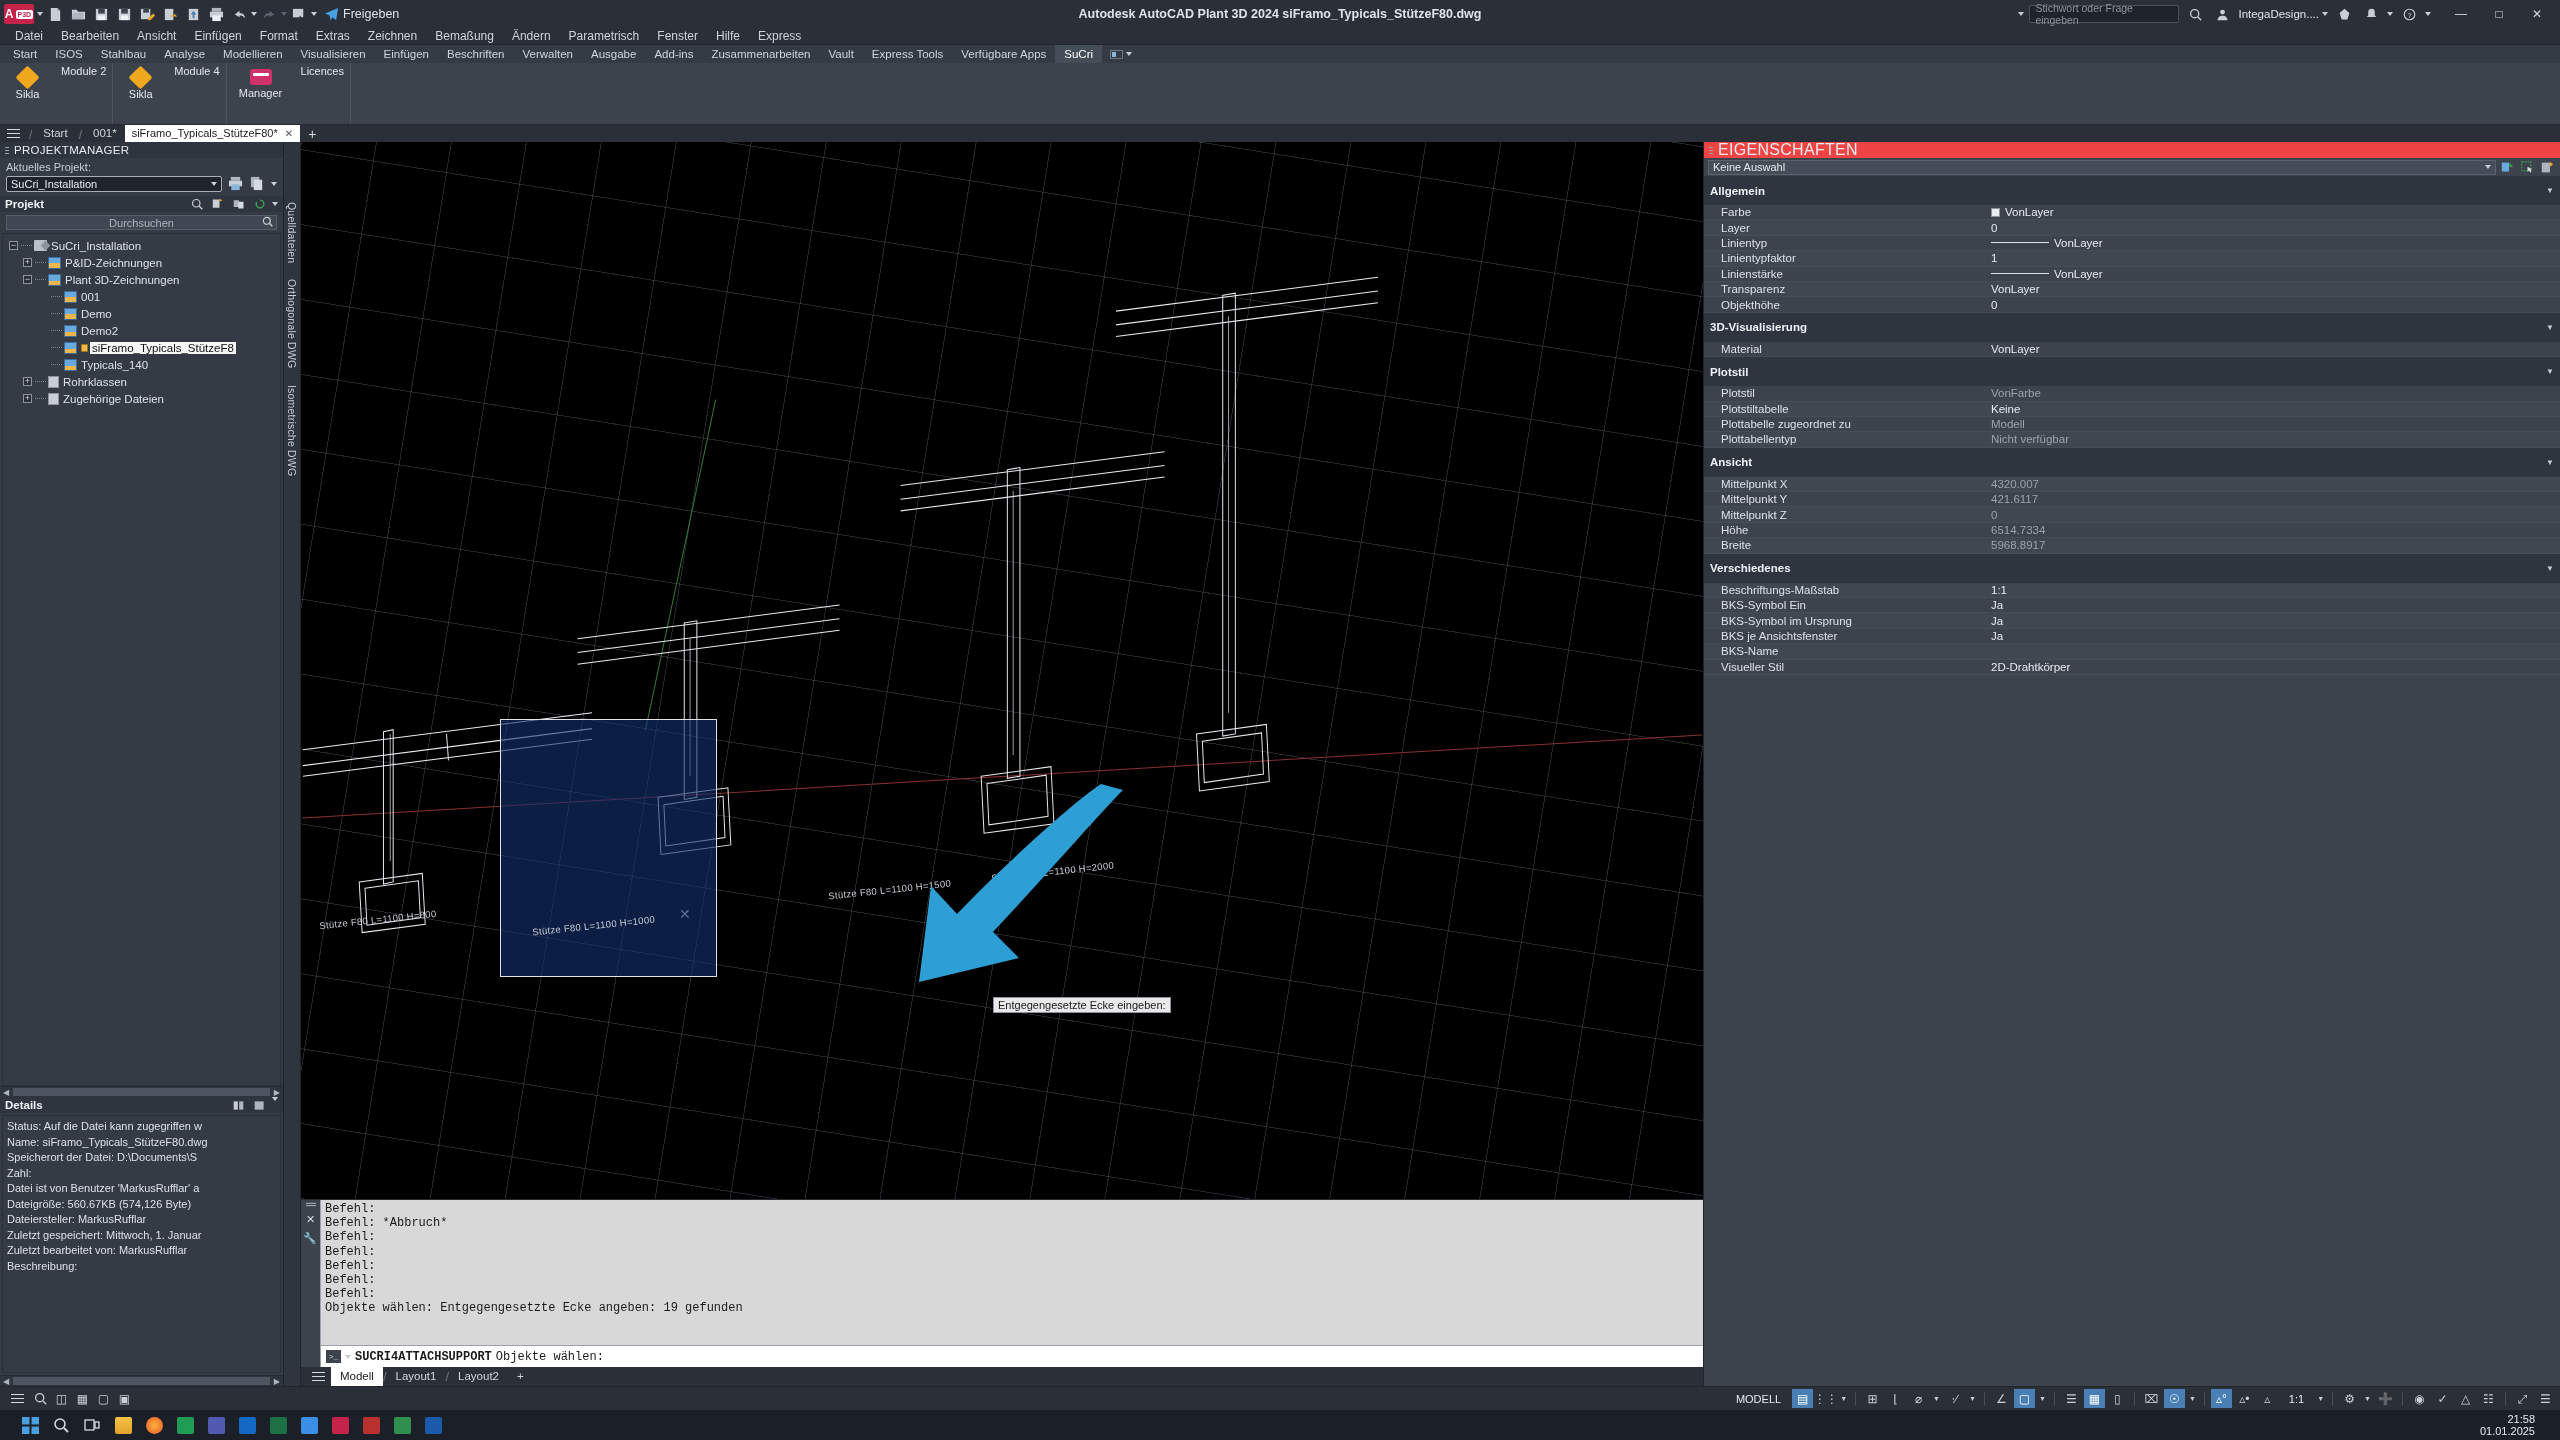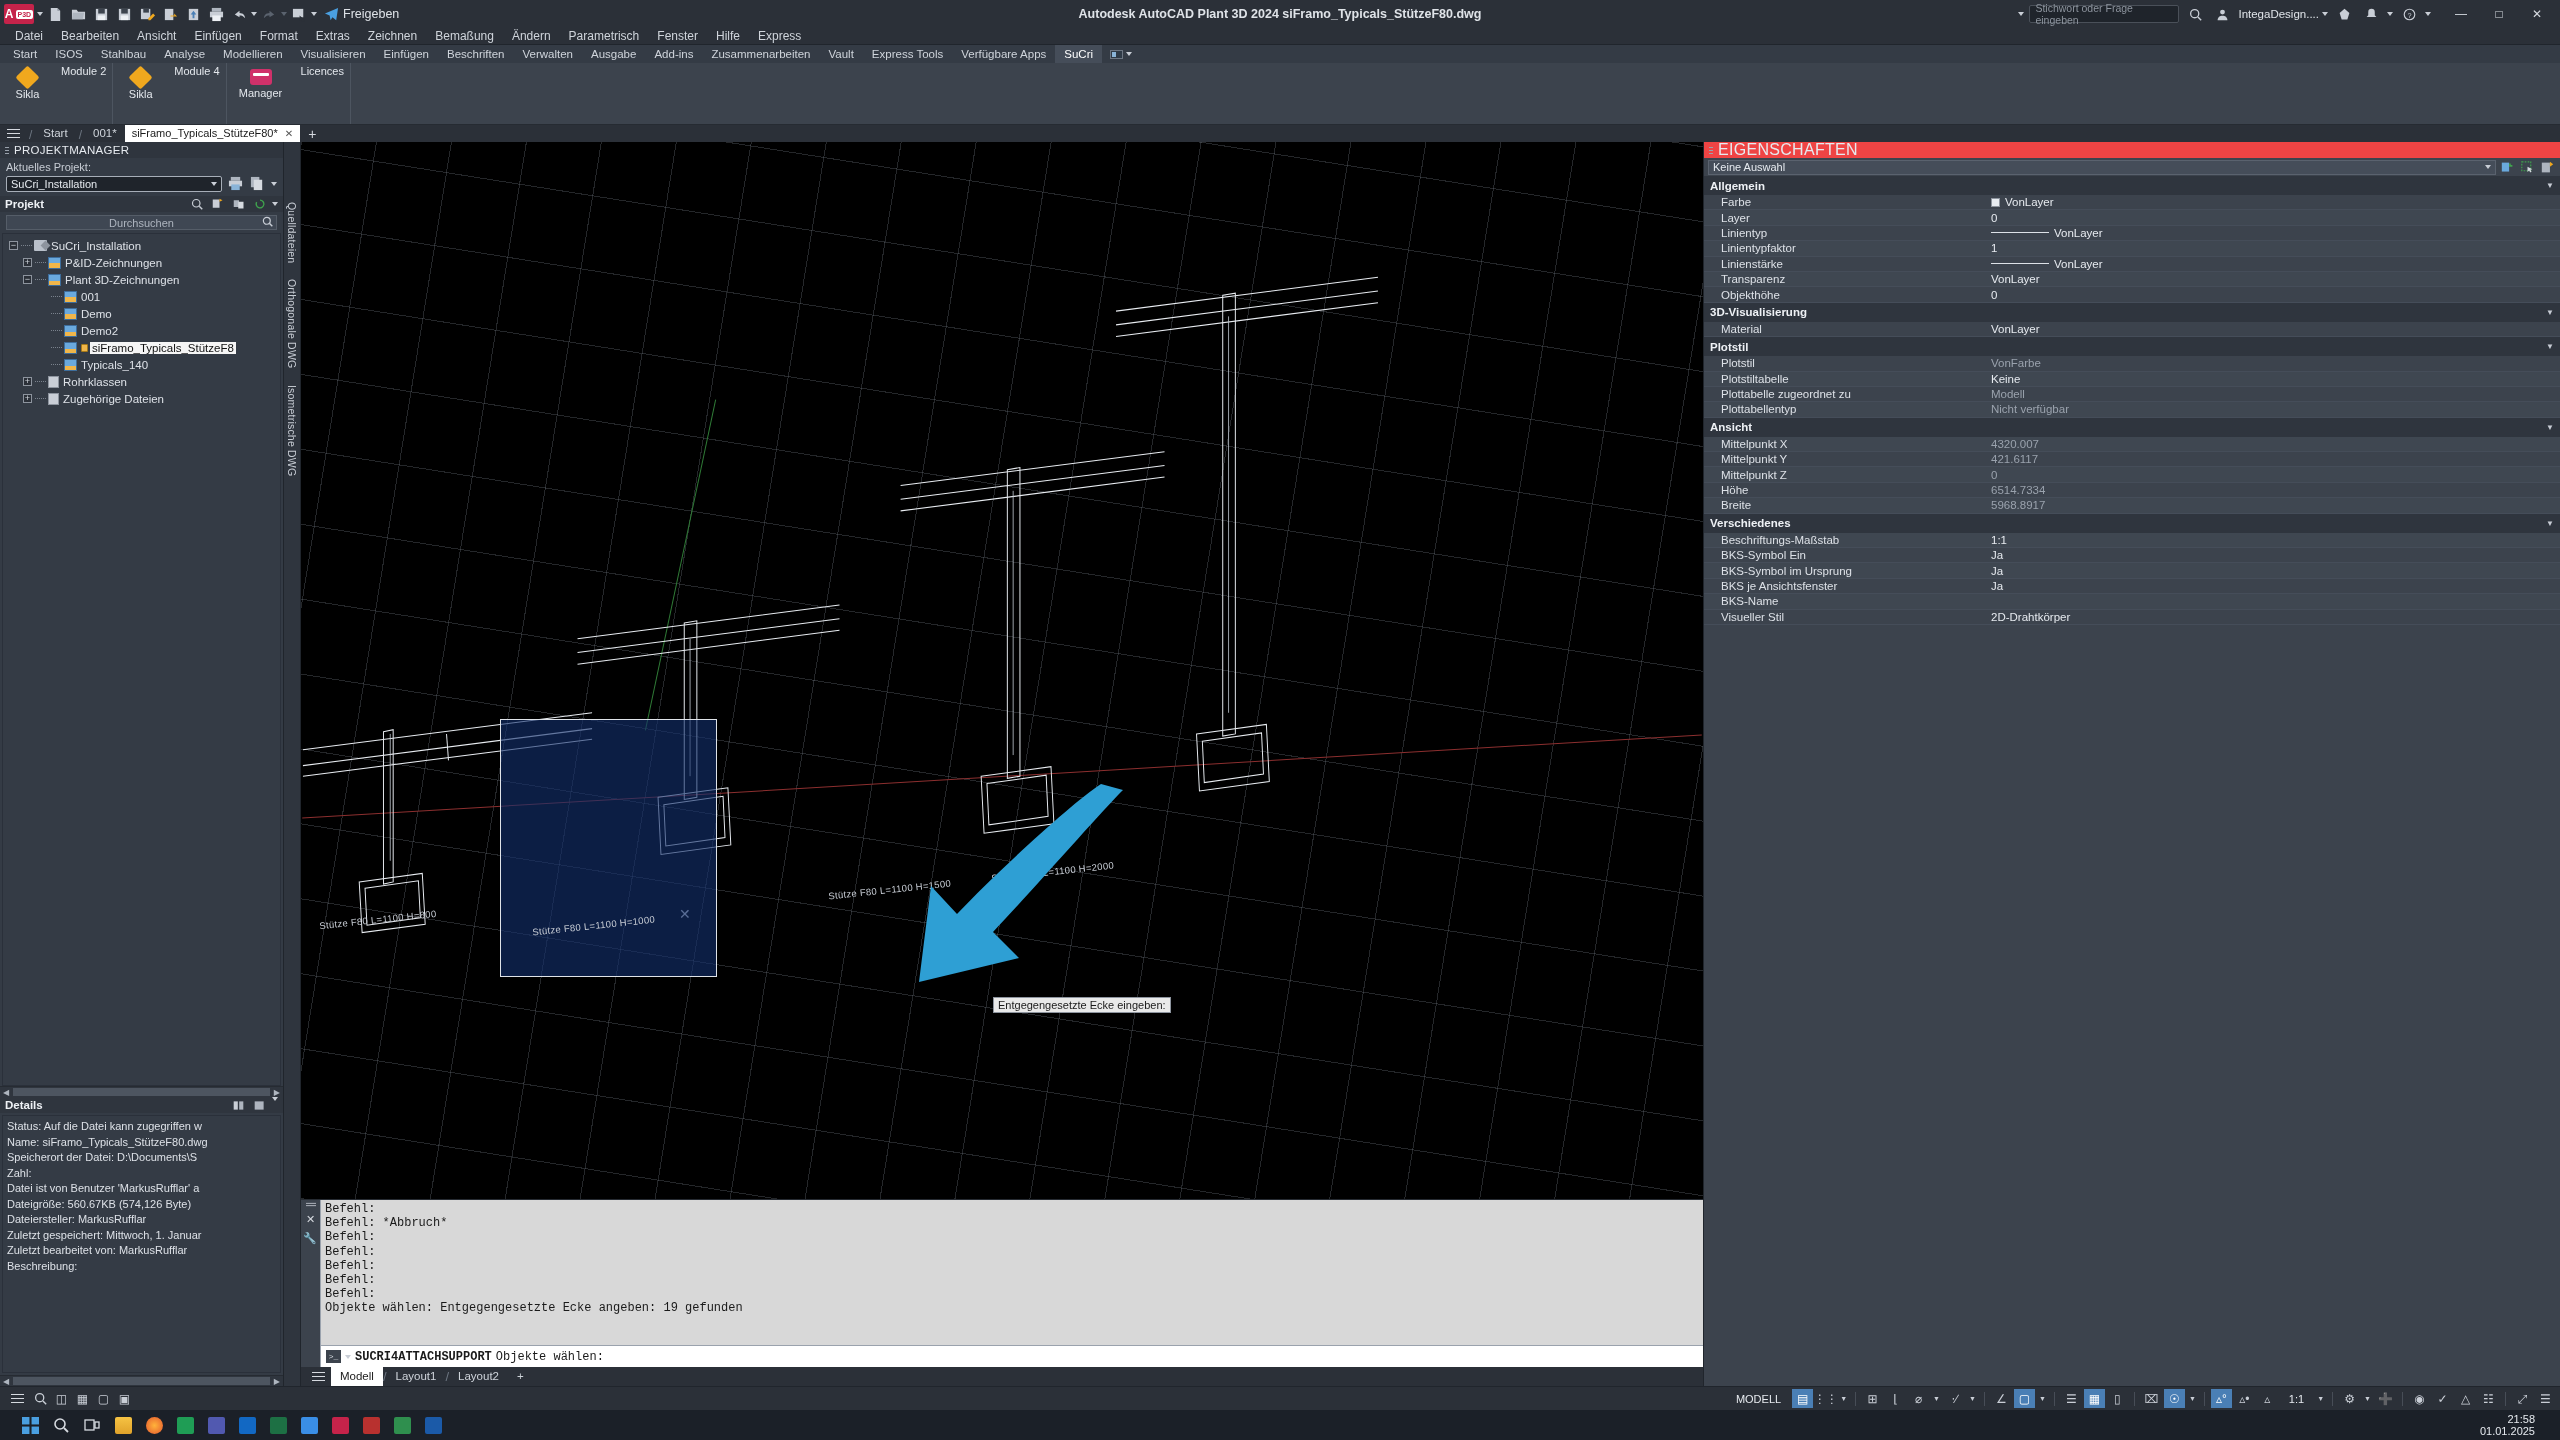--- a/index.html
+++ b/index.html
@@ -181,21 +181,21 @@
   
   .rightcol { width:857px; background:#3c434d; display:flex; flex-direction:column;
      border-left:1px solid #20252c; }
   .prop-hdr { height:16px; background:#ef4444; display:flex;align-items:center; gap:5px;
      padding-left:5px; font-size:16px; color:#e6eaef; letter-spacing:.3px;}
   .prop-selrow { height:18px; display:flex; align-items:center; gap:3px; padding:1px 4px;
      background:#3c434d; }
   .prop-sel { flex:1; height:15px; background:#454d59; border:1px solid #5a626e;
      display:flex; align-items:center; justify-content:space-between; padding:0 4px;
      font-size:11px; color:#e6eaef; }
-  .grp { height:19px; background:#2f353e; display:flex; align-items:center;
+  .grp { height:29px; background:#2f353e; display:flex; align-items:center;
      padding:0 6px; font-size:11.5px; font-weight:bold; color:#eef1f5; }
   .grp .chev { margin-left:auto; font-size:8px; color:#c7ccd4; }
   .prow { height:15.4px; display:flex; align-items:center; font-size:11.5px;
      border-bottom:1px solid #454d59; }
   .prow:nth-child(odd) { background:#3f4751; }
   .prow:nth-child(even) { background:#3c434d; }
   .pname { width:283px; padding-left:17px; color:#dde1e7; }
   .pval { flex:1; padding-left:4px; color:#e6eaef; display:flex; align-items:center; gap:5px;}
   .pval.dim { color:#9aa2ad; }
   .swatch { width:9px;height:9px;background:#e8ecf1;border:1px solid #8d949e; }

